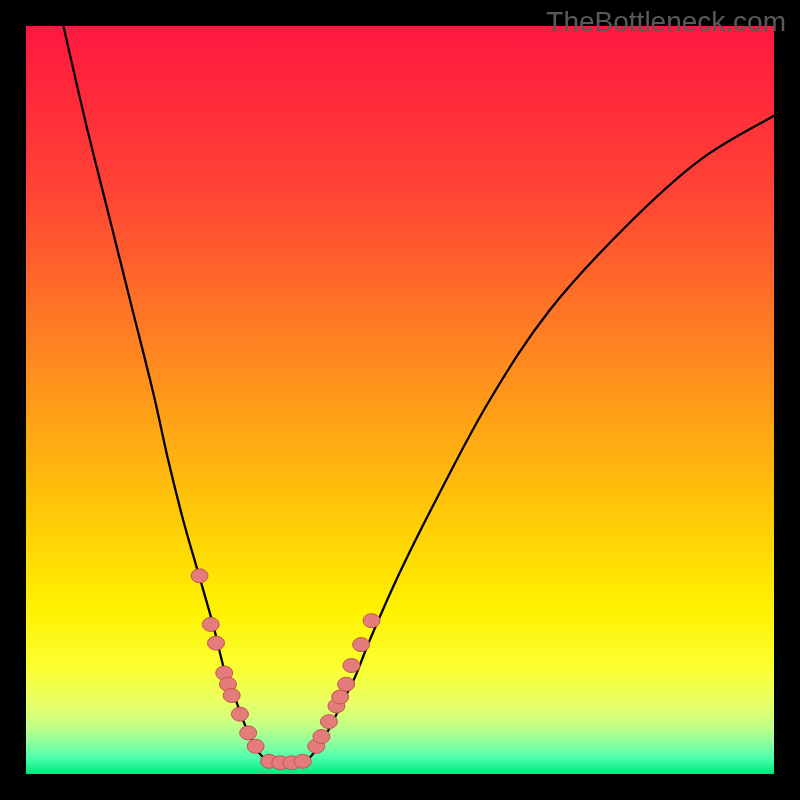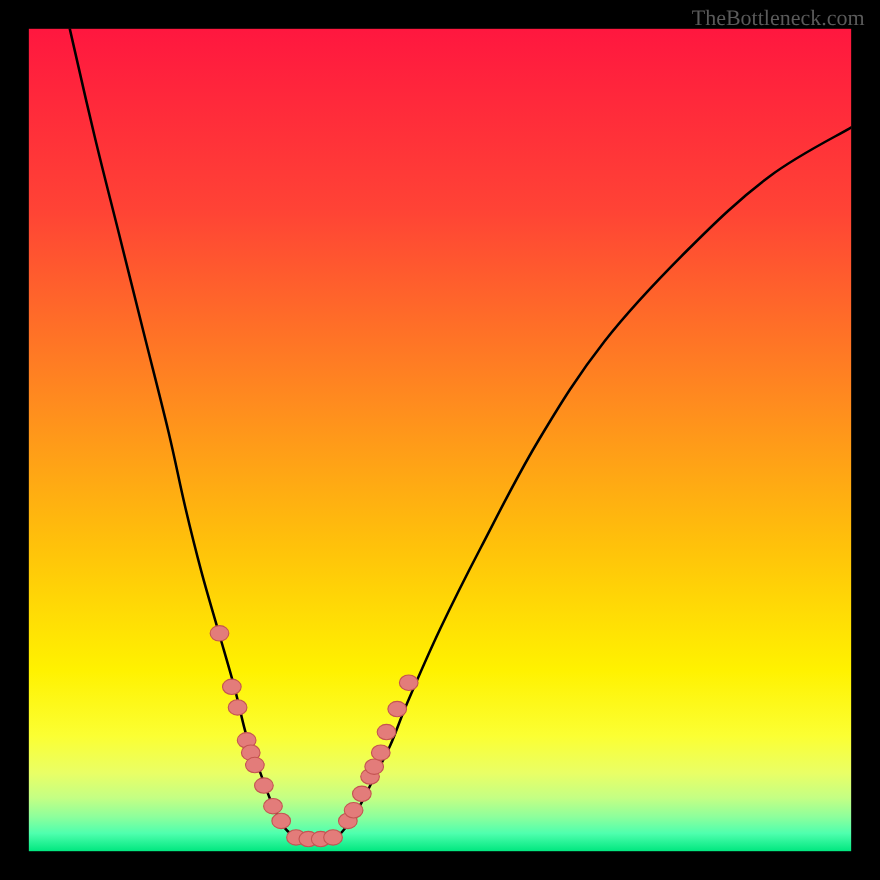--- a/index.html
+++ b/index.html
@@ -22,22 +22,22 @@
     position: absolute;
     left: 0;
     top: 0;
     width: 748px;
     height: 748px;
   }
   .watermark {
     position: absolute;
     top: 6px;
     right: 14px;
-    font-family: Liberation Serif, serif;
-    font-size: 20px;
+    font-family: Liberation Sans, sans-serif;
+    font-size: 28px;
     font-weight: 500;
     color: #5a5a5a;
     letter-spacing: 0px;
     user-select: none;
   }
 </style>
 </head>
 <body>
 
 <div class="frame">

